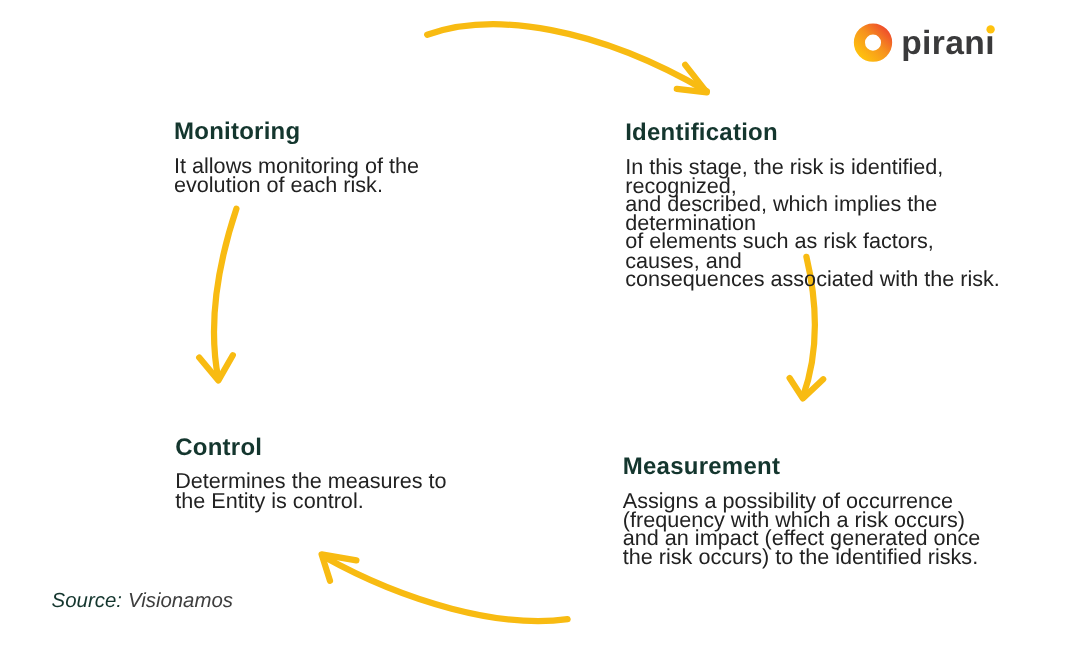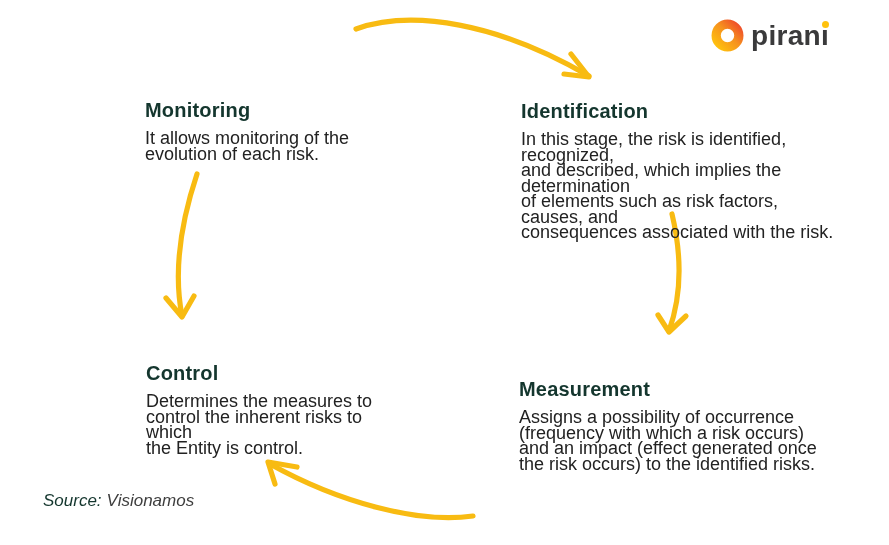--- a/index.html
+++ b/index.html
@@ -146,21 +146,20 @@
     <span>and described, which implies the determination</span>
     <span>of elements such as risk factors, causes, and</span>
     <span>consequences associated with the risk.</span>
   </div>
 </section>
 
 <section class="stage stage-control">
   <h2>Control</h2>
   <div class="body">
     <span>Determines the measures to</span>
-    <span>control the inherent risks to which</span>
     <span>the Entity is control.</span>
   </div>
 </section>
 
 <section class="stage stage-measurement">
   <h2>Measurement</h2>
   <div class="body">
     <span>Assigns a possibility of occurrence</span>
     <span>(frequency with which a risk occurs)</span>
     <span>and an impact (effect generated once</span>

